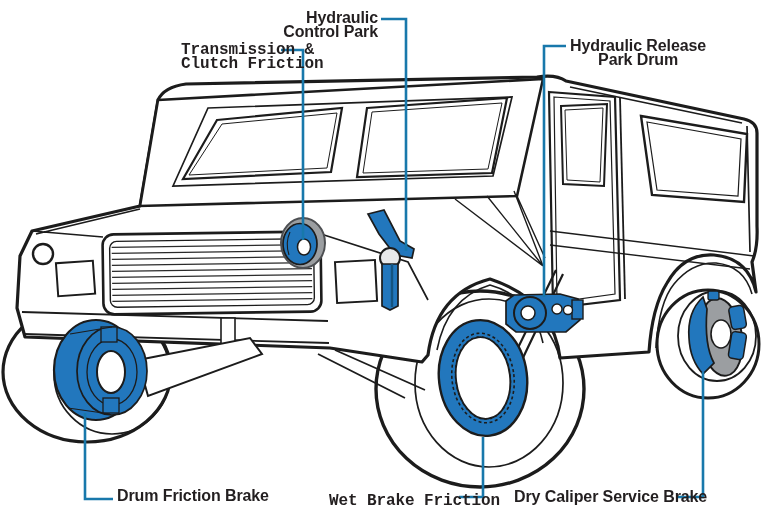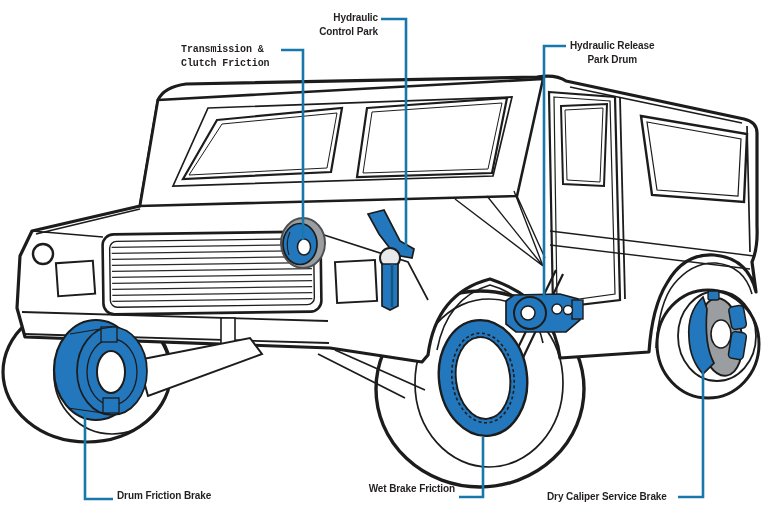--- a/index.html
+++ b/index.html
@@ -1,19 +1,19 @@
 <!DOCTYPE html>
 <html><head>
 <meta charset="utf-8">
 <style>
   html,body{margin:0;padding:0;background:#ffffff;}
   #stage{position:relative;width:767px;height:511px;background:#ffffff;overflow:hidden;
          font-family:"Liberation Sans",sans-serif;}
   #stage svg{position:absolute;left:0;top:0;}
-  .lbl{position:absolute;font-weight:700;font-size:10px;line-height:14px;
+  .lbl{position:absolute;font-weight:700;font-size:16px;line-height:14px;
        color:#231f20;letter-spacing:-0.1px;white-space:nowrap;}
   .lbl span{display:block;}
 </style>
 </head>
 <body>
 
 <div id="stage">
 
 <svg width="767" height="511" viewBox="0 0 767 511">
 
@@ -167,17 +167,17 @@
   <span>Clutch Friction</span>
 </div>
 
 <div class="lbl" style="left:570px;top:39px;text-align:center;">
   <span>Hydraulic Release</span>
   <span>Park Drum</span>
 </div>
 
 <div class="lbl" style="left:117px;top:489px;">Drum Friction Brake</div>
 
-<div class="lbl" style="left:329px;top:482px;width:126px;text-align:right;">Wet Brake Friction</div>
+<div class="lbl" style="left:329px;top:494px;width:126px;text-align:right;font-family:Liberation Mono, monospace;">Wet Brake Friction</div>
 
-<div class="lbl" style="left:514px;top:490px;margin-left:33px;">Dry Caliper Service Brake</div>
+<div class="lbl" style="left:514px;top:490px;">Dry Caliper Service Brake</div>
 
 </div>
 
 </body></html>

